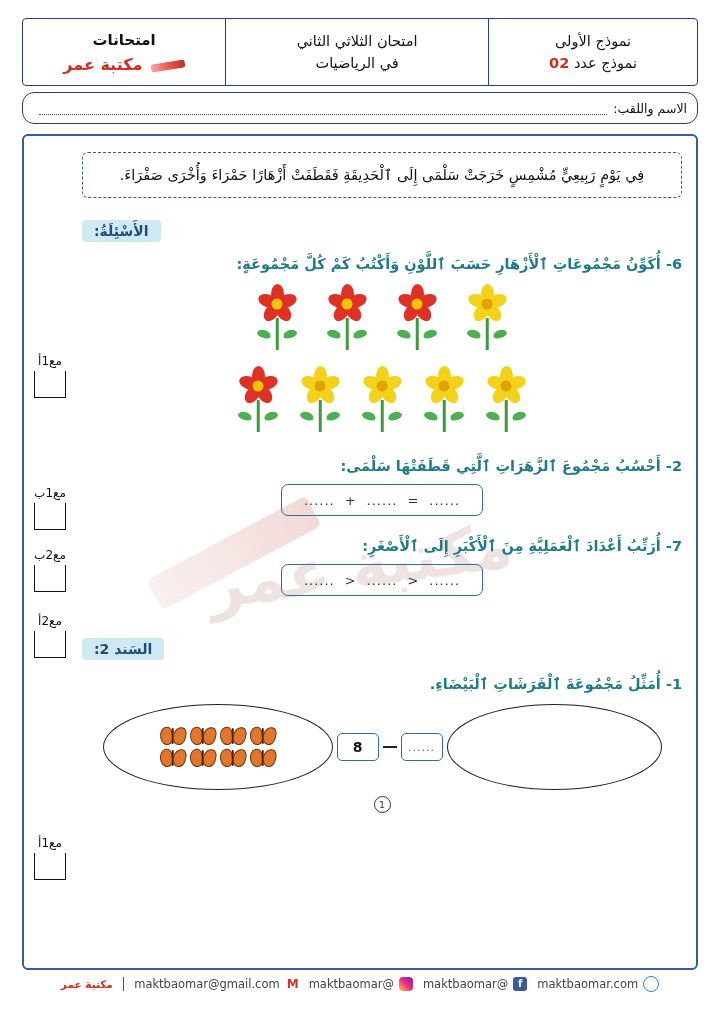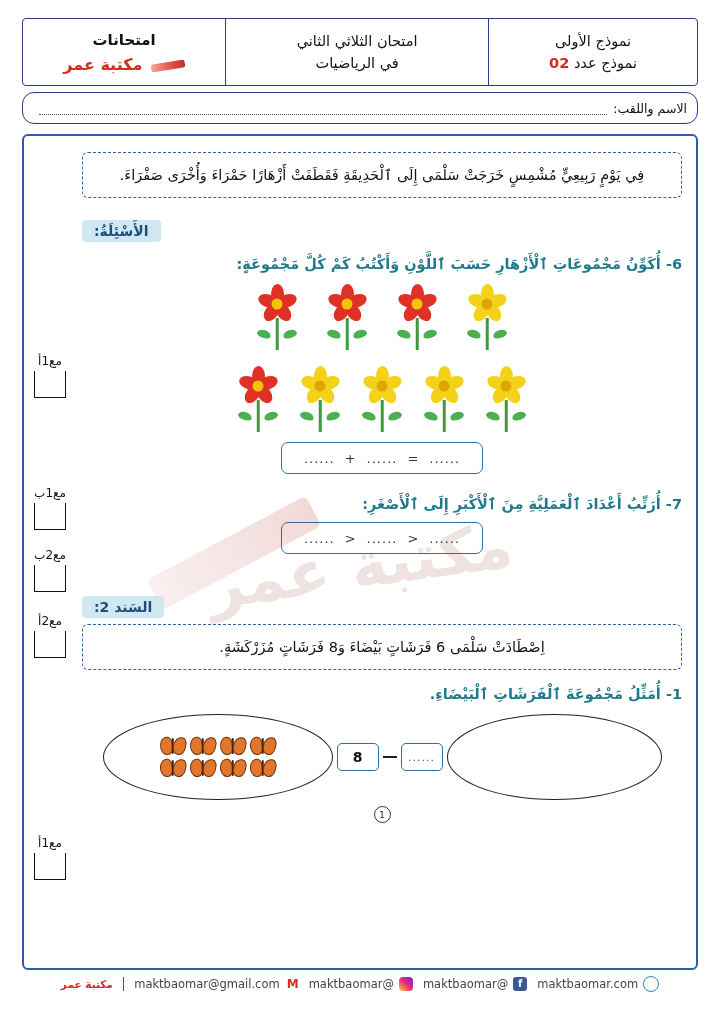--- a/index.html
+++ b/index.html
@@ -393,41 +393,41 @@
             <div class="petal" style="background:#e03127;transform:rotate(216deg);"></div>
             <div class="petal" style="background:#e03127;transform:rotate(288deg);"></div>
             <div class="core"></div>
           </div>
           <div class="stem"></div>
             <div class="leaf l"></div>
             <div class="leaf r"></div>
         </div>
       </div>
 
+      <div class="q" style="margin-top:26px;">2- أَحْسُبُ مَجْمُوعَ ٱلزَّهَرَاتِ ٱلَّتِي قَطَفَتْهَا سَلْمَى:</div>
       <div class="answerbox">
         <span>......</span>
         <span>=</span>
         <span>......</span>
         <span>+</span>
         <span>......</span>
       </div>
 
       <div class="q" style="margin-top:22px;">7- أُرَتِّبُ أَعْدَادَ ٱلْعَمَلِيَّةِ مِنَ ٱلْأَكْبَرِ إِلَى ٱلْأَصْغَرِ:</div>
       <div class="answerbox">
         <span>......</span>
         <span>&lt;</span>
         <span>......</span>
         <span>&lt;</span>
         <span>......</span>
       </div>
 
       <div class="rowline" style="margin-top:42px;">
         <span class="pill">السَند 2:</span>
       </div>
-      <div class="dashbox">اِصْطَادَتْ سَلْمَى 6 فَرَشَاتٍ بَيْضَاءَ وَ8 فَرَشَاتٍ مُزَرْكَشَةٍ.</div>
 
       <div class="q" style="margin-top:16px;">1- أُمَثِّلُ مَجْمُوعَةَ ٱلْفَرَشَاتِ ٱلْبَيْضَاءِ.</div>
 
       <div class="oval-area">
         <div class="oval empty"></div>
         <div class="small-sq dotted">......</div>
         <div class="connector"></div>
         <div class="small-sq">8</div>
         <div class="oval">
           <div class="bgrid">

